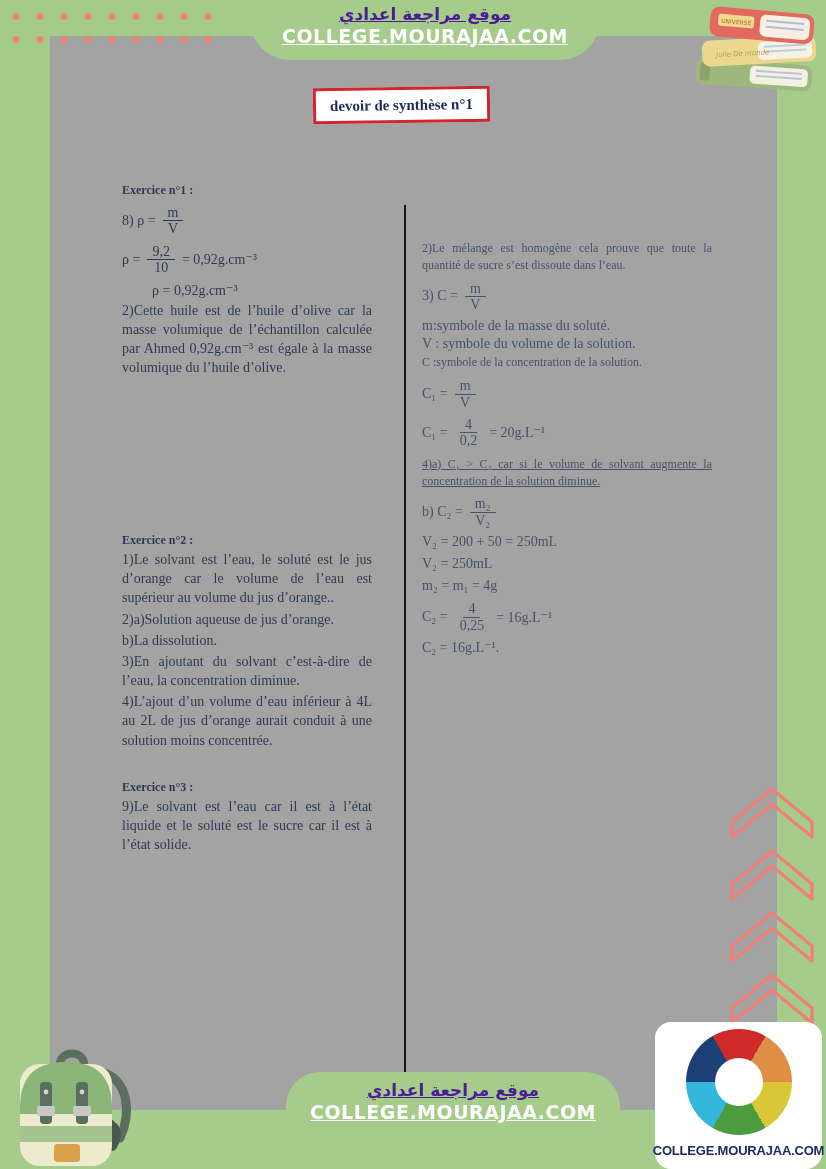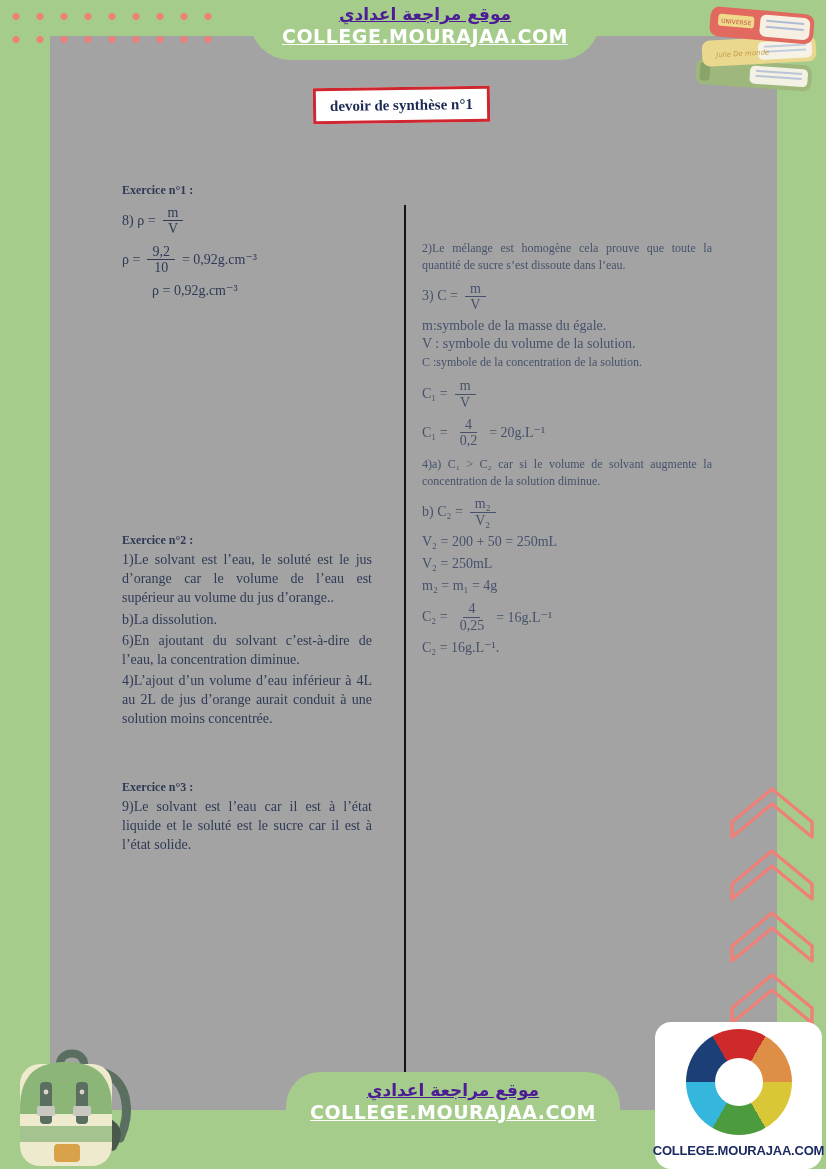--- a/index.html
+++ b/index.html
@@ -116,69 +116,71 @@
       </div>
       <div class="mline">
         <span>ρ =</span>
         <span class="frac">
           <span class="fnum">9,2</span>
           <span class="fden">10</span>
         </span>
         <span>= 0,92g.cm⁻³</span>
       </div>
       <p class="plain-line indent1">ρ = 0,92g.cm⁻³</p>
+      <p class="para">2)Cette huile est de l’huile d’olive car la masse volumique de l’échantillon calculée par Ahmed 0,92g.cm⁻³ est égale à la masse volumique du l’huile d’olive.</p>
     </div>
 
     <div class="ex-block" style="top:350px;">
       <p class="ex-heading">Exercice n°2 :</p>
       <p class="para">1)Le solvant est l’eau, le soluté est le jus d’orange car le volume de l’eau est supérieur au volume du jus d’orange..</p>
+      <p class="para">2)a)Solution aqueuse de jus d’orange.</p>
       <p class="para">b)La dissolution.</p>
-      <p class="para">6)En ajoutant du solvant c’est-à-dire de l’eau, la concentration diminue.</p>
+      <p class="para">3)En ajoutant du solvant c’est-à-dire de l’eau, la concentration diminue.</p>
       <p class="para">4)L’ajout d’un volume d’eau inférieur à 4L au 2L de jus d’orange aurait conduit à une solution moins concentrée.</p>
     </div>
 
     <div class="ex-block" style="top:597px;">
       <p class="ex-heading">Exercice n°3 :</p>
       <p class="para">9)Le solvant est l’eau car il est à l’état liquide et le soluté est le sucre car il est à l’état solide.</p>
     </div>
   </div>
 
   <div class="doc-col col-right">
     <p class="para">2)Le mélange est homogène cela prouve que toute la quantité de sucre s’est dissoute dans l’eau.</p>
 
     <div class="mline">
       <span>3) C =</span>
       <span class="frac">
         <span class="fnum">m</span>
         <span class="fden">V</span>
       </span>
     </div>
 
-    <p class="plain-line mt-sym">m:symbole de la masse du égale.</p>
+    <p class="plain-line mt-sym">m:symbole de la masse du soluté.</p>
     <p class="plain-line" style="margin-top:2px;">V : symbole du volume de la solution.</p>
     <p class="para" style="margin-top:2px;">C :symbole de la concentration de la solution.</p>
 
     <div class="mline">
       <span>C₁ =</span>
       <span class="frac">
         <span class="fnum">m</span>
         <span class="fden">V</span>
       </span>
     </div>
 
     <div class="mline">
       <span>C₁ =</span>
       <span class="frac">
         <span class="fnum">4</span>
         <span class="fden">0,2</span>
       </span>
       <span>= 20g.L⁻¹</span>
     </div>
 
-    <p class="para" style="margin-top:7px;">4)a)  C₁ &gt; C₂ car si le volume de solvant augmente la concentration de la solution diminue.</p>
+    <p class="para" style="margin-top:7px;text-decoration:underline;">4)a)  C₁ &gt; C₂ car si le volume de solvant augmente la concentration de la solution diminue.</p>
 
     <div class="mline">
       <span>b) C₂ =</span>
       <span class="frac">
         <span class="fnum">m₂</span>
         <span class="fden">V₂</span>
       </span>
     </div>
 
     <p class="plain-line">V₂ = 200 + 50 = 250mL</p>

